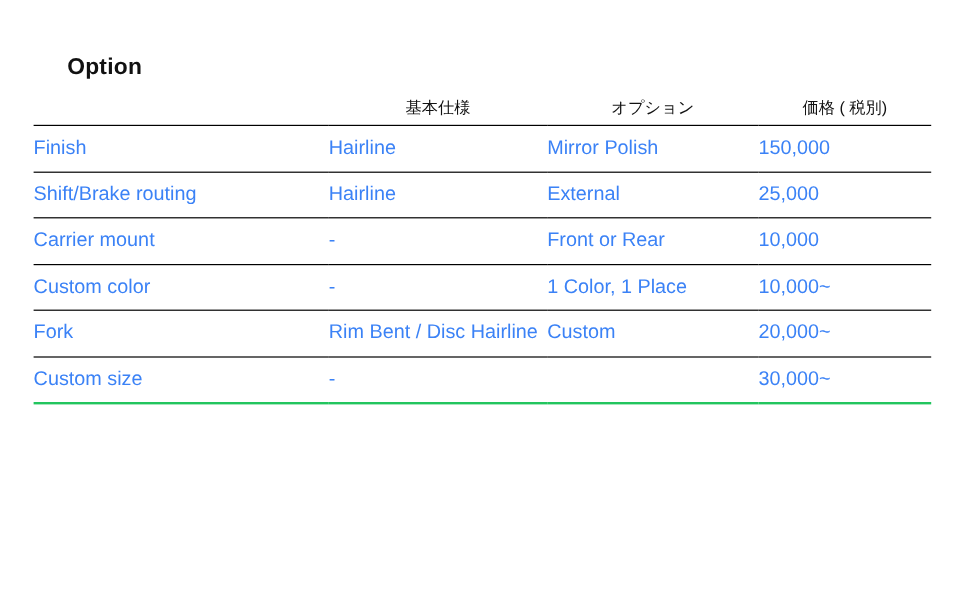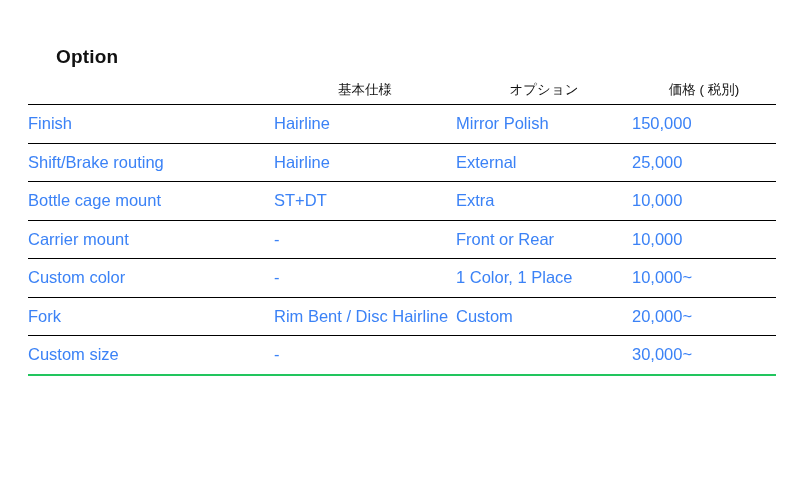--- a/index.html
+++ b/index.html
@@ -109,26 +109,20 @@
         <td class="ctr">Mirror Polish</td>
         <td class="price">150,000</td>
       </tr>
       <tr>
         <td class="label">Shift/Brake routing</td>
         <td class="ctr">Hairline</td>
         <td class="ctr">External</td>
         <td class="price">25,000</td>
       </tr>
       <tr>
-        <td class="label">Bottle cage mount</td>
-        <td class="ctr">ST+DT</td>
-        <td class="ctr">Extra</td>
-        <td class="price">10,000</td>
-      </tr>
-      <tr>
         <td class="label">Carrier mount</td>
         <td class="ctr">-</td>
         <td class="ctr">Front or Rear</td>
         <td class="price">10,000</td>
       </tr>
       <tr>
         <td class="label">Custom color</td>
         <td class="ctr">-</td>
         <td class="ctr">1 Color, 1 Place</td>
         <td class="price">10,000~</td>

